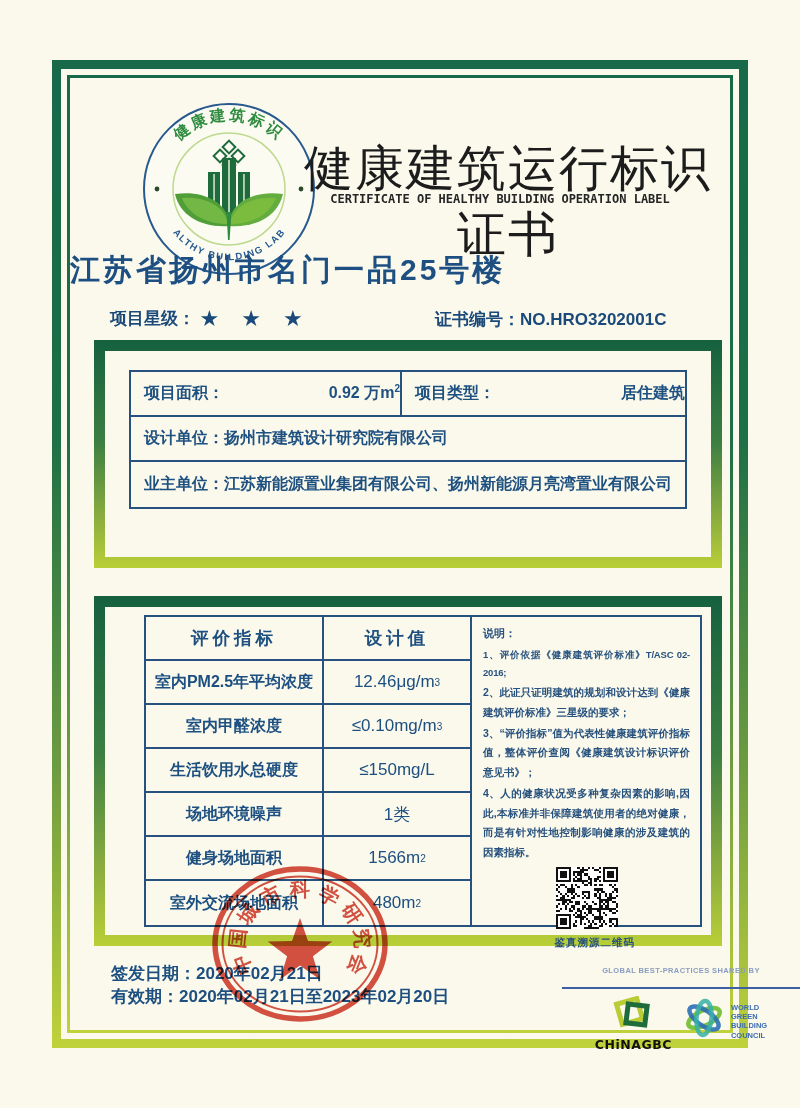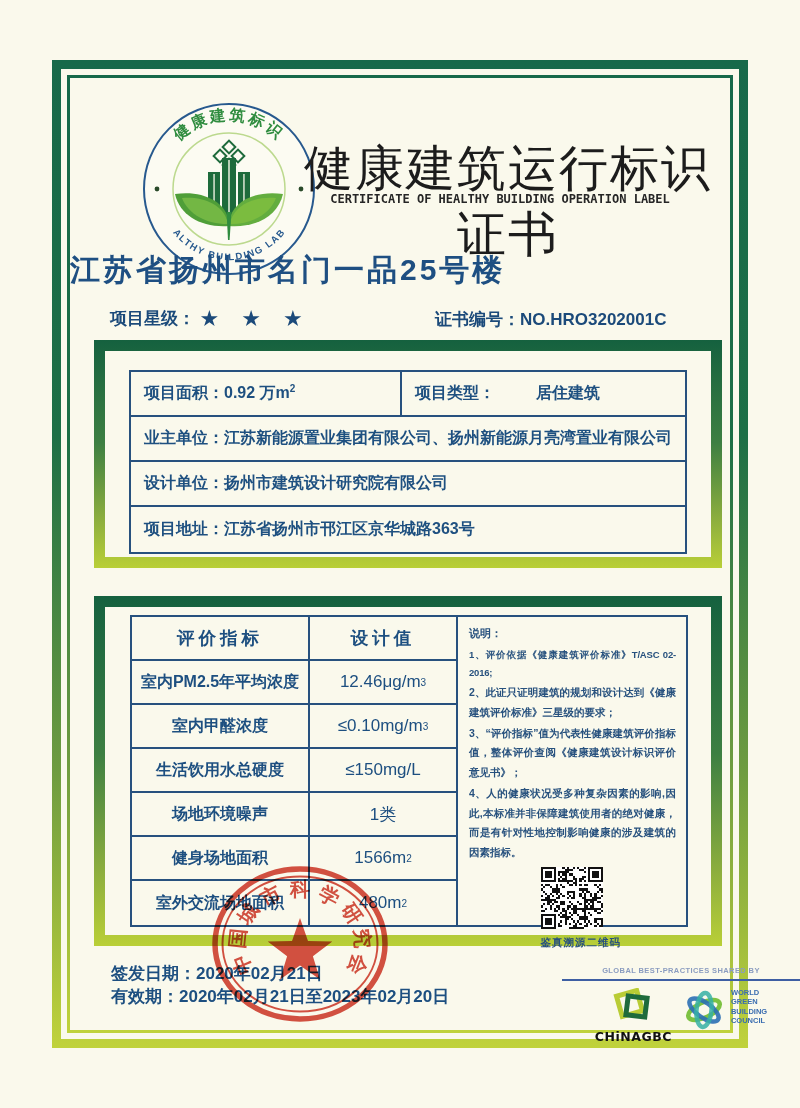--- a/index.html
+++ b/index.html
@@ -33,52 +33,52 @@
   .section { position:absolute; left:24px; width:628px;
     background:linear-gradient(180deg,#15613f 0%,#3d7f42 45%,#8bad3e 78%,#b9cf37 100%); padding:11px; }
   .section-in { width:100%; height:100%; background:#faf9ec; position:relative; }
   .section-1 { top:262px; height:228px; }
   .section-2 { top:518px; height:350px; }
 
   
   .t1 { position:absolute; left:24px; top:19px; width:558px; border:2px solid #27517e; }
   .t1-row { display:flex; height:45px; border-bottom:2px solid #27517e; align-items:center; }
   .t1-row:last-child { border-bottom:none; }
-  .t1-cell { padding-left:13px; font-size:16px; font-weight:bold; color:#1e5080; white-space:nowrap; }
+  .t1-cell { padding-left:13px; font-size:16px; font-weight:bold; color:#1e5080; white-space:nowrap;justify-content:space-between; }
   .t1-c1 { width:271px; height:100%; border-right:2px solid #27517e; display:flex; align-items:center; }
   .t1-c2 { flex:1; display:flex; align-items:center; height:100%;gap:41px; }
 
   
-  .t2 { position:absolute; left:25px; top:8px; width:558px; height:312px; border:2px solid #27517e; display:flex; }
+  .t2 { position:absolute; left:39px; top:8px; width:558px; height:312px; border:2px solid #27517e; display:flex; }
   .t2-left { width:324px; display:flex; flex-direction:column; }
   .t2-row { display:flex; height:44px; border-bottom:2px solid #27517e; flex:none; }
   .t2-row:last-child { border-bottom:none; }
   .t2-c1 { width:178px; border-right:2px solid #27517e; display:flex; align-items:center; justify-content:center;
     font-size:16px; font-weight:bold; color:#1d4f80; }
   .t2-c2 { flex:1; display:flex; align-items:center; justify-content:center; font-size:17px; color:#1d4f80; }
   .t2-c2 sup { font-size:10px; vertical-align:6px; }
   .t2-head .t2-c1, .t2-head .t2-c2 { font-size:17.5px; letter-spacing:4px; font-weight:bold; }
   .t2-right { flex:1; border-left:2px solid #27517e; padding:9px 10px 4px 11px; }
   .notes-title { font-size:11px; font-weight:bold; color:#27517e; margin-bottom:5px; }
   .note-item { font-size:10.5px; font-weight:bold; color:#27517e; line-height:1.85; text-align:justify; margin-bottom:2px; }
   .note-small { font-size:9.5px; letter-spacing:-0.2px; }
-  .qr-wrap { width:64px; margin:5px auto 17px auto; }
+  .qr-wrap { width:64px; margin:5px auto 17px auto; text-align:center; }
   .qr-box { width:62px; height:62px; margin:0 auto; background:#fff; }
   .qr-caption { font-size:10.5px; font-weight:bold; color:#27517e; letter-spacing:1px; margin-top:3px; white-space:nowrap; }
 
   
   .dates { position:absolute; left:41px; top:884px; font-size:17px; font-weight:bold; color:#1d4f80; line-height:23px; white-space:nowrap; }
   .gbp { position:absolute; left:492px; top:888px; width:238px; }
   .gbp-title { font-size:7.5px; color:#8a9cc0; letter-spacing:0.4px; text-align:center;
-    border-bottom:2px solid #3d5fa3; padding-bottom:4px; font-weight:bold; }
+    border-bottom:2px solid #3d5fa3; padding-bottom:12px; font-weight:bold; }
   .gbp-logos { display:flex; margin-top:7px; align-items:flex-start; justify-content:center; gap:10px; }
   .cgbc { text-align:center; }
   .cgbc-text { font-size:12.5px; font-weight:bold; color:#111; letter-spacing:0.5px; margin-top:1px;
     font-family:"DejaVu Sans", sans-serif; }
-  .wgbc { display:flex; align-items:flex-start; gap:5px; }
+  .wgbc { display:flex; align-items:flex-end; gap:5px; }
   .wgbc-text { font-size:7.5px; font-weight:bold; color:#3a6db0; line-height:1.25; }
 
   
   .seal { position:absolute; left:140px; top:788px; width:180px; height:164px; z-index:50;
     opacity:0.88; mix-blend-mode:multiply; }
 </style>
 </head>
 <body>
 
 <div class="page">
@@ -146,27 +146,24 @@
                   <div class="t1-c1 t1-cell">
                     <span>项目面积：</span>
                     <span><span>0.92 万m</span><sup style="font-size:10px">2</sup></span>
                   </div>
                   <div class="t1-c2 t1-cell">
                     <span>项目类型：</span>
                     <span>居住建筑</span>
                   </div>
                 </div>
                 <div class="t1-row">
-                  <div class="t1-cell"><span>业主单位：</span><span>江苏新能源置业集团有限公司、扬州新能源月亮湾置业有限公司</span></div>
-                </div>
-                <div class="t1-row">
                   <div class="t1-cell"><span>设计单位：</span><span>扬州市建筑设计研究院有限公司</span></div>
                 </div>
                 <div class="t1-row">
-                  <div class="t1-cell"><span>项目地址：</span><span>江苏省扬州市邗江区京华城路363号</span></div>
+                  <div class="t1-cell"><span>业主单位：</span><span>江苏新能源置业集团有限公司、扬州新能源月亮湾置业有限公司</span></div>
                 </div>
               </div>
             </div>
           </div>
 
           <div class="section section-2">
             <div class="section-in">
               <div class="t2">
                 <div class="t2-left">
                   <div class="t2-row t2-head">

